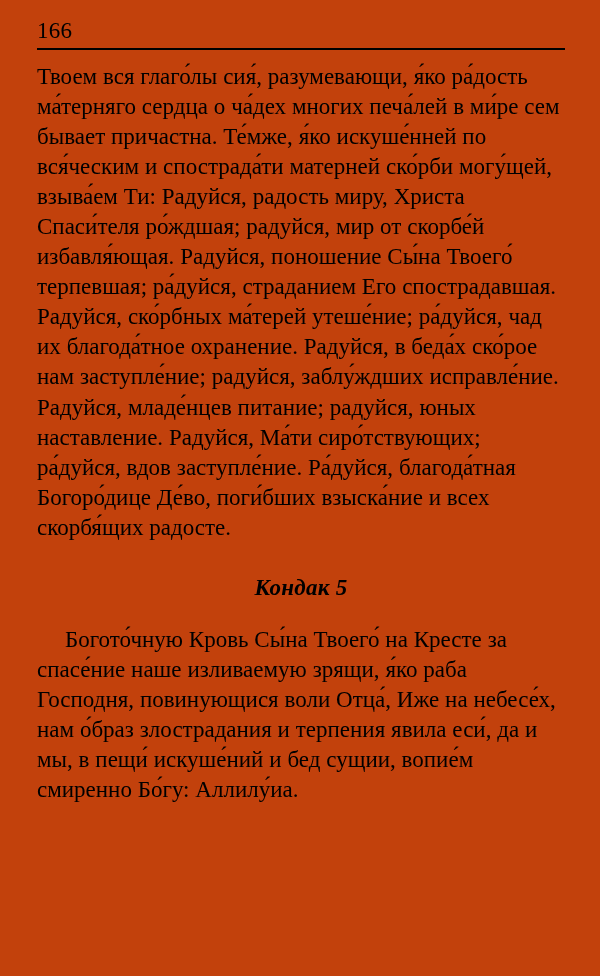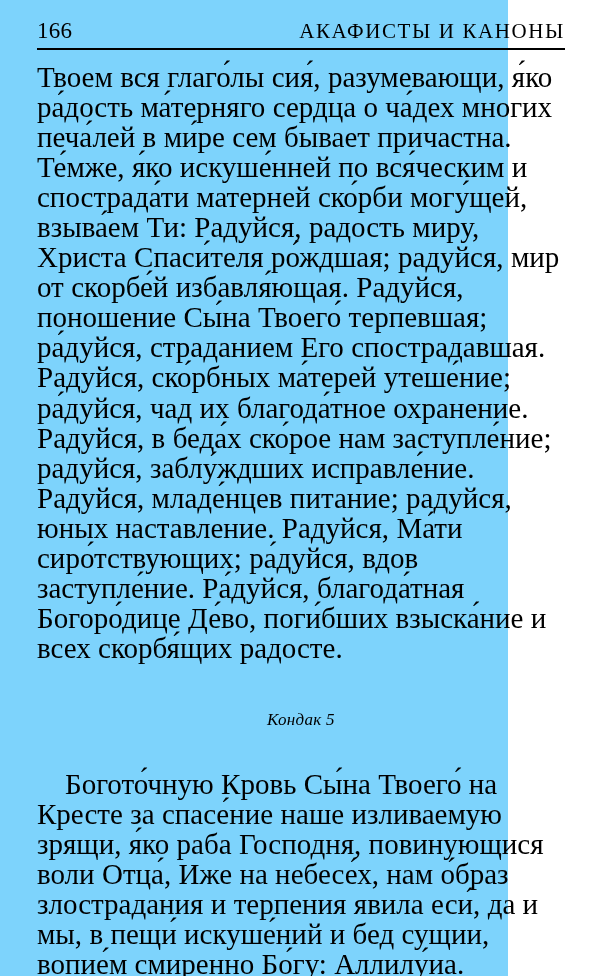--- a/index.html
+++ b/index.html
@@ -9,24 +9,24 @@
   }
   body {
     width: 600px;
     height: 976px;
     overflow: hidden;
     font-family: "Liberation Serif", "DejaVu Serif", serif;
     color: #000000;
   }
   .page {
     position: relative;
-    width: 508px;
+    width: 600px;
     height: 976px;
     box-sizing: border-box;
-    background: #7dd3fc;
+    background: #c2410c;
   }
 
   
   .running-head {
     position: absolute;
     left: 37px;
     top: 18px;
     width: 528px;
     height: 30px;
     display: flex;
@@ -57,59 +57,58 @@
 
   
   .body-col {
     position: absolute;
     left: 37px;
     top: 62px;
     width: 528px;
   }
   p.para {
     margin: 0;
-    font-size: 29px;
+    font-size: 23px;
     line-height: 30.05px;
     text-align: justify;
     text-justify: inter-word;
     text-indent: 28px;
     hyphens: manual;
     -webkit-hyphens: manual;
     word-spacing: 0.1px;
   }
   p.para.no-indent {
     text-indent: 0;
   }
   p.para.last-free {
     text-align: left;
   }
 
   
   h2.section-heading {
-    margin: 12px;
+    margin: 0;
     font-family: "Liberation Serif", "DejaVu Serif", serif;
-    font-weight: normal;
+    font-weight: bold;
     font-style: italic;
-    font-size: 17px;
+    font-size: 23px;
     line-height: 30px;
     text-align: center;
     letter-spacing: 0.3px;
   }
   .gap-before-heading { height: 30px; }
   .gap-after-heading  { height: 22px; }
   .gap-before-heading-2 { height: 30px; }
 </style>
 </head>
 <body>
 
 <div class="page">
 
   <div class="running-head">
     <span class="folio">166</span>
-    <span class="head-title">АКАФИСТЫ И КАНОНЫ</span>
   </div>
   <div class="head-rule"></div>
 
   <div class="body-col">
 
     <p class="para no-indent last-free">Твоем вся глаго́лы сия́, разумевающи, я́ко ра́дость ма́терняго сердца о ча́дех многих печа́лей в ми́ре сем бывает причастна. Те́мже, я́ко искуше́нней по вся́ческим и спострада́ти матерней ско́рби могу́щей, взыва́ем Ти: Радуйся, радость миру, Христа Спаси́теля ро́ждшая; радуйся, мир от скорбе́й избавля́ющая. Радуйся, поношение Сы́на Твоего́ терпевшая; ра́дуйся, страданием Его спострадавшая. Радуйся, ско́рбных ма́терей утеше́ние; ра́дуйся, чад их благода́тное охранение. Радуйся, в беда́х ско́рое нам заступле́ние; радуйся, заблу́ждших исправле́ние. Радуйся, младе́нцев питание; радуйся, юных наставление. Радуйся, Ма́ти сиро́тствующих; ра́дуйся, вдов заступле́ние. Ра́дуйся, благода́тная Богоро́дице Де́во, поги́бших взыска́ние и всех скорбя́щих радосте.</p>
 
     <div class="gap-before-heading"></div>
 
     <h2 class="section-heading">Кондак 5</h2>

